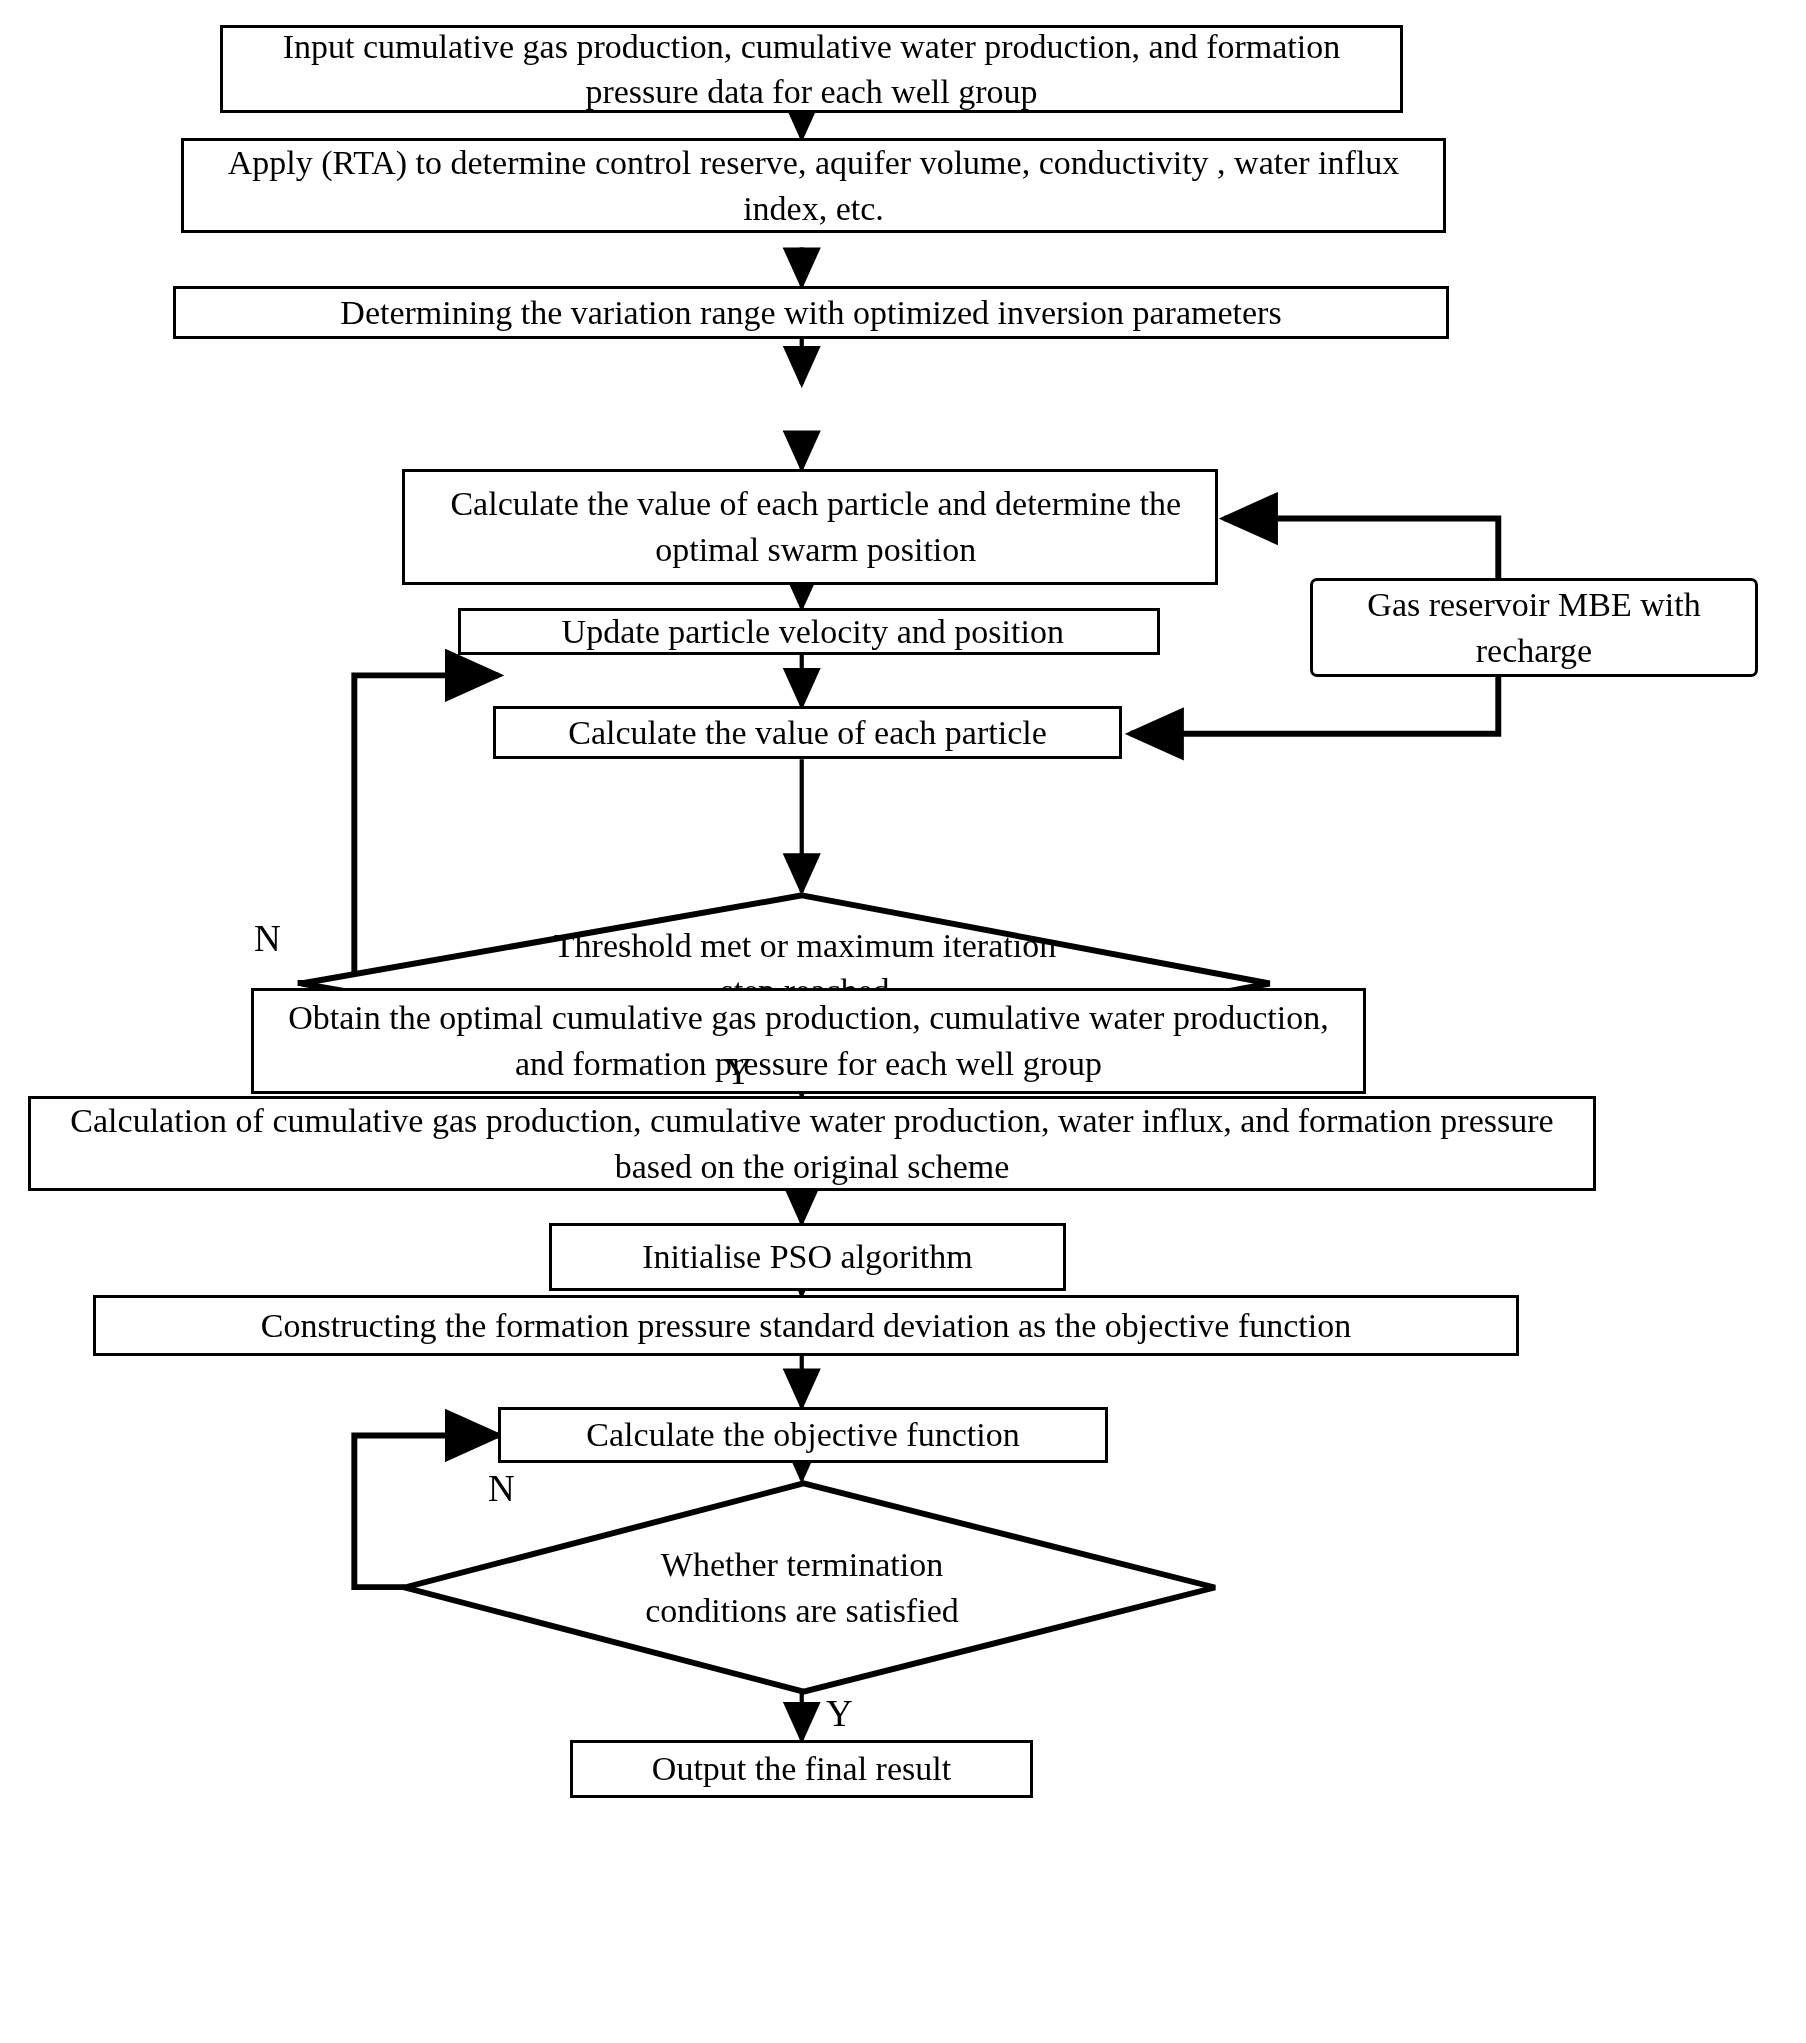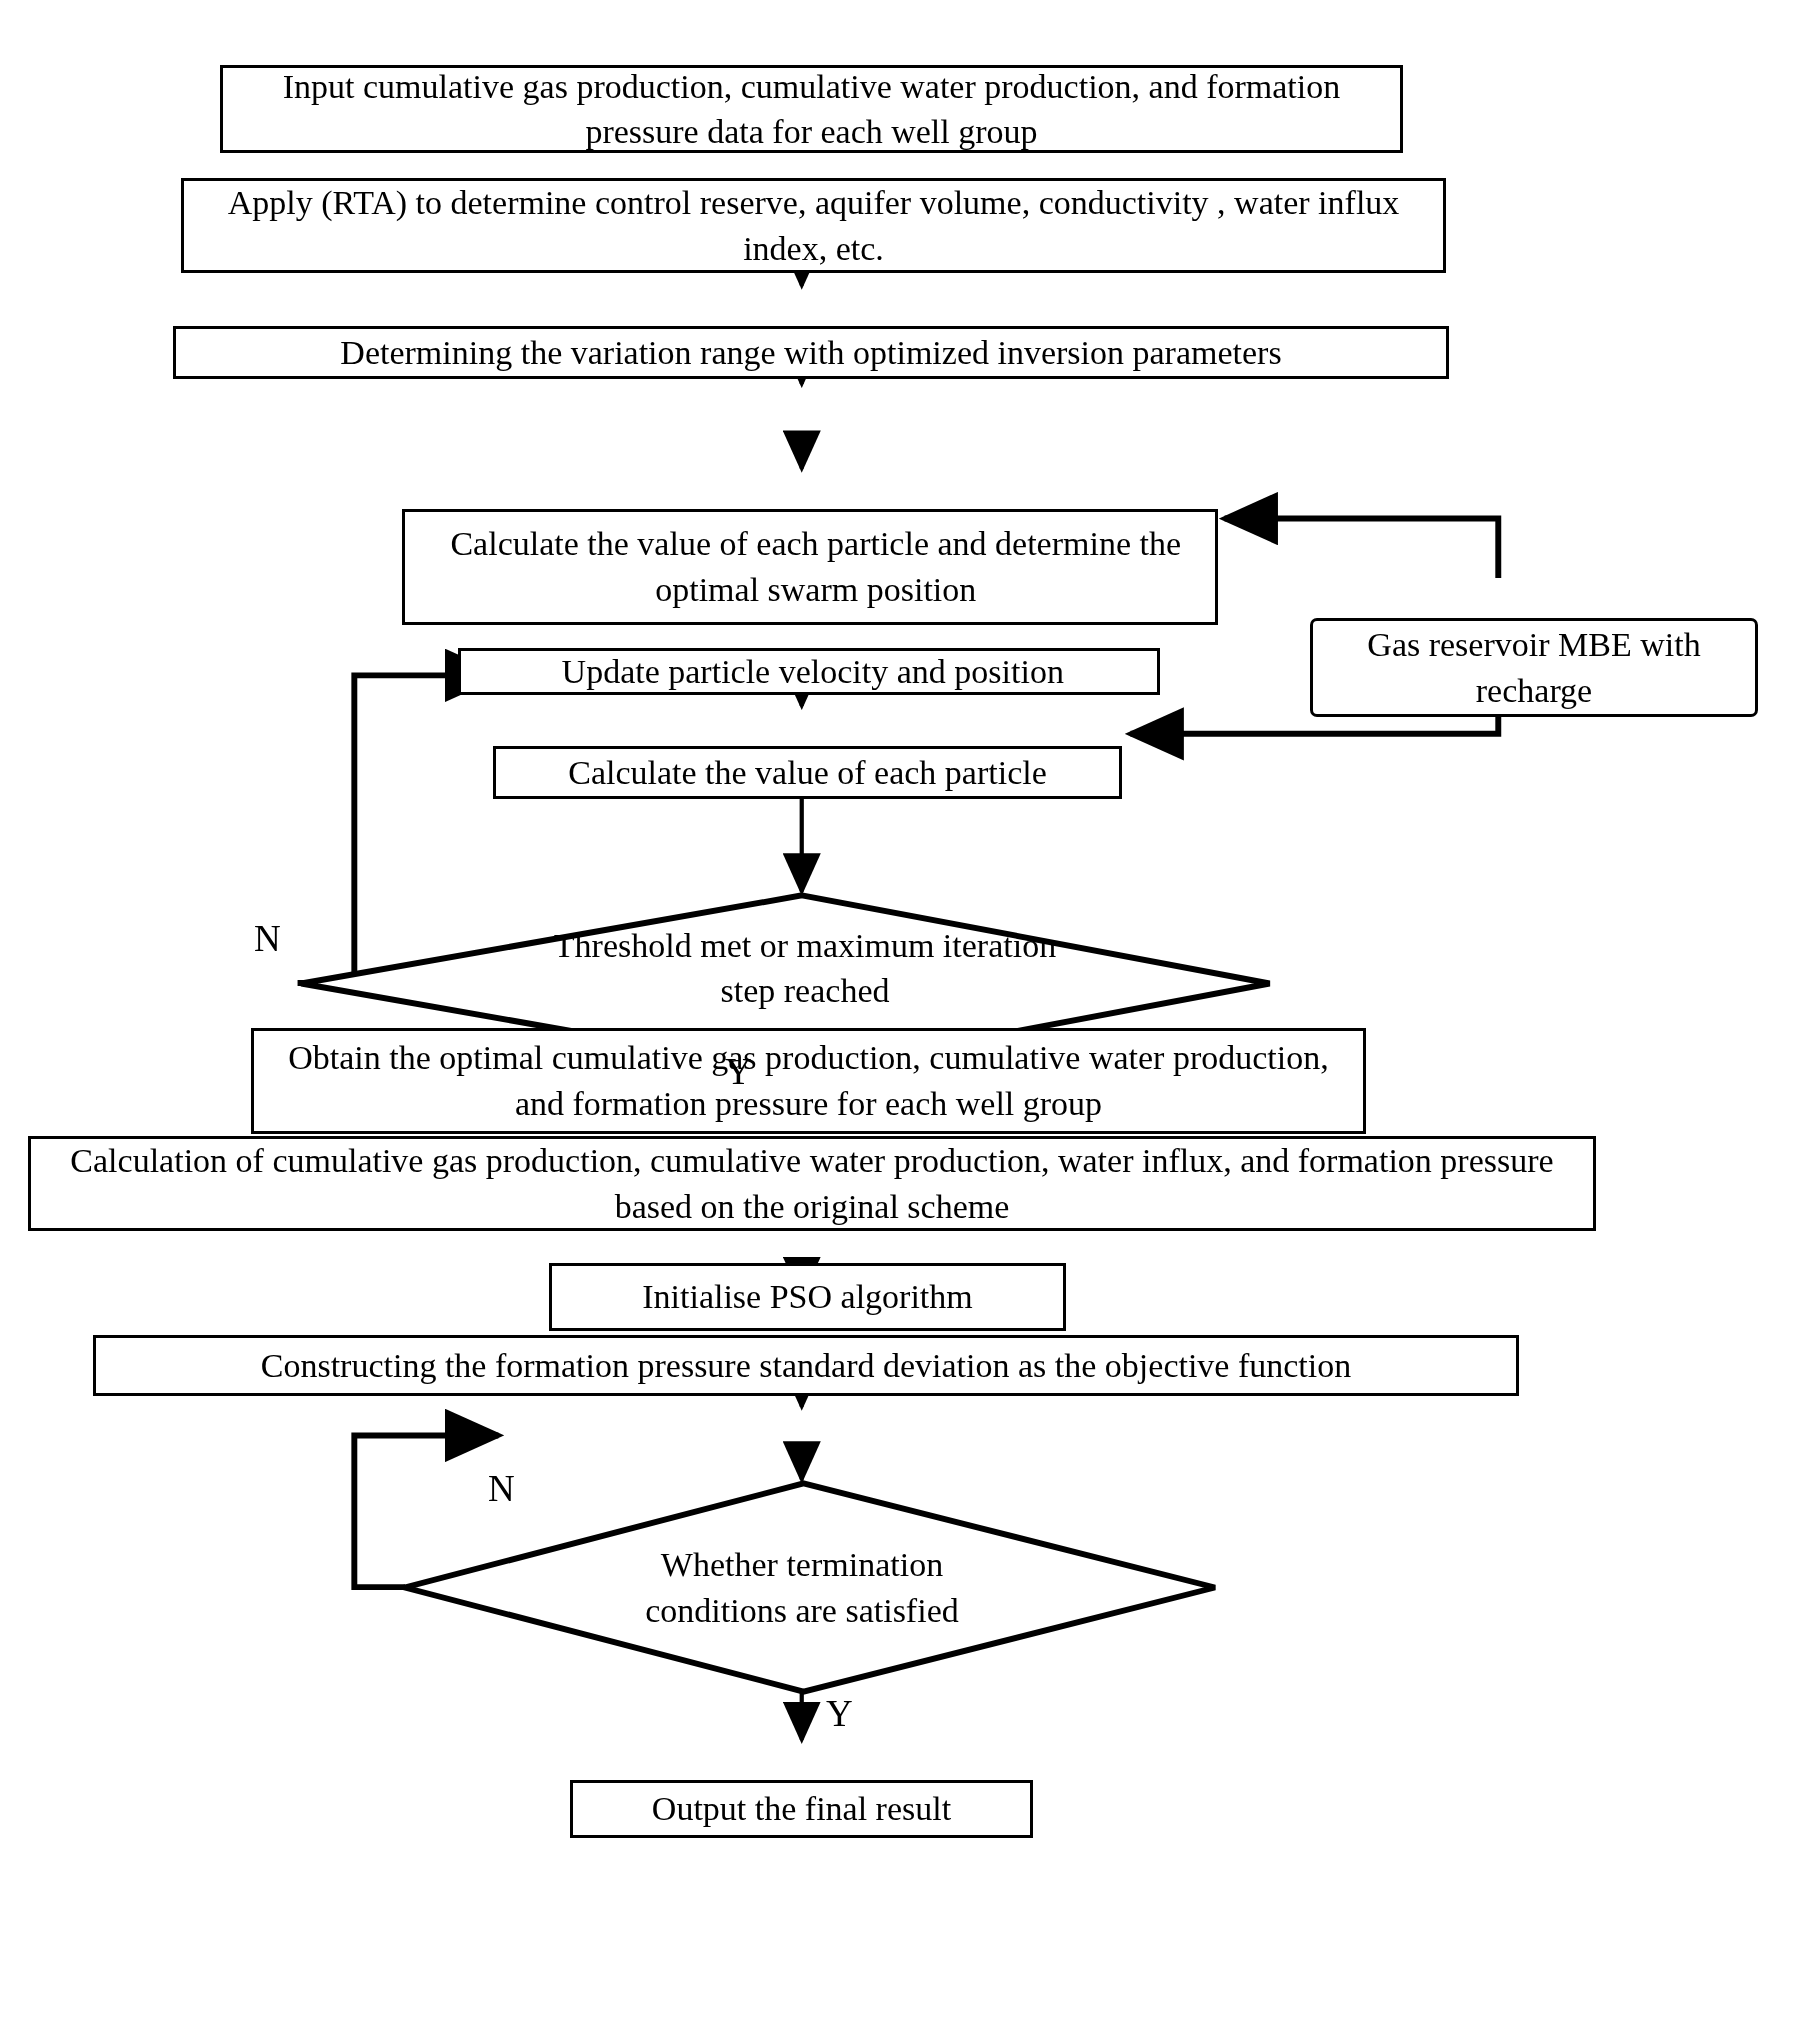--- a/index.html
+++ b/index.html
@@ -17,21 +17,20 @@
     box-sizing:border-box;
     border:3.4px solid #000;
     background:#fff;
     display:flex;
     align-items:center;
     justify-content:center;
     text-align:center;
     line-height:1.34;
     font-size:34px;
     padding:1.7px 8.5px;
-    margin-top:40px;
   }
   .node span{display:block;width:100%;}
   .label{
     position:absolute;
     font-size:37px;
     line-height:1;
     color:#000;
     background:transparent;
   }
   .diamond-wrap{position:absolute;}
@@ -158,20 +157,23 @@
   </div>
 
   <div class="node" style="left:549px;top:1223px;width:517px;height:68px;">
     <span>Initialise PSO algorithm</span>
   </div>
 
   <div class="node" style="left:93px;top:1295px;width:1426px;height:61px;">
     <span>Constructing the formation pressure standard deviation as the objective function</span>
   </div>
 
+  <div class="node" style="left:498px;top:1407px;width:610px;height:56px;">
+    <span>Calculate the objective function</span>
+  </div>
 
   <div class="diamond-wrap" style="left:400px;top:1480px;width:819px;height:215px;">
     <svg width="819" height="215" viewBox="0 0 966 254">
       <polygon points="476,4 962,127 476,250 5,127" fill="#ffffff" stroke="#000000" stroke-width="7"></polygon>
     </svg>
     <div class="diamond-text" style="width:364px;left:220px;top:0px;height:215px;">Whether termination conditions are satisfied</div>
   </div>
 
   <div class="node" style="left:570px;top:1740px;width:463px;height:58px;">
     <span>Output the final result</span>

